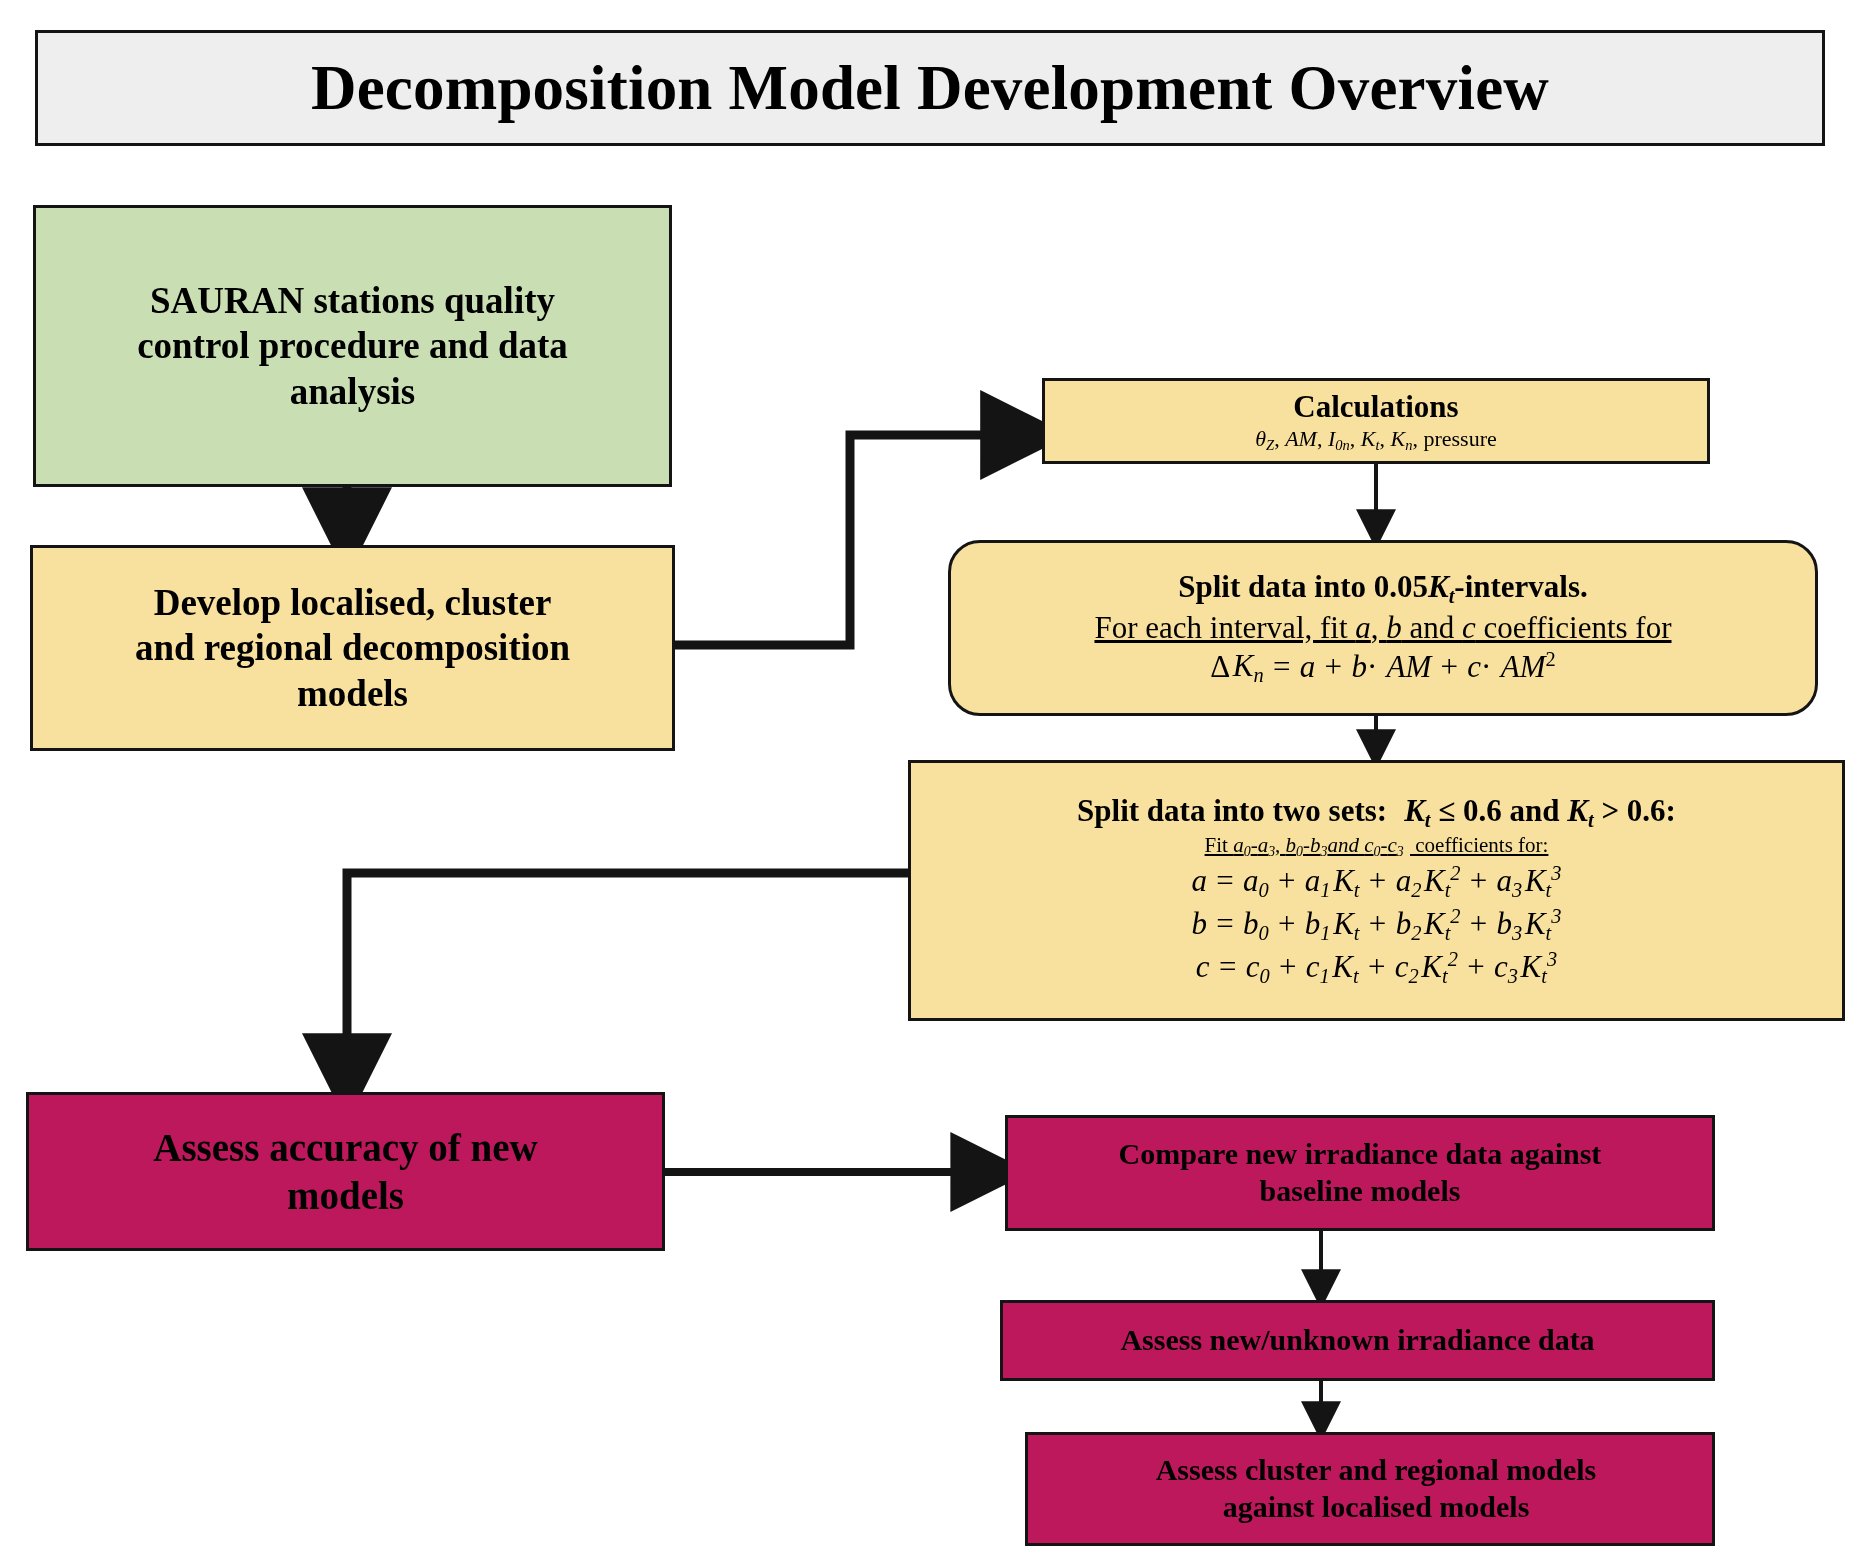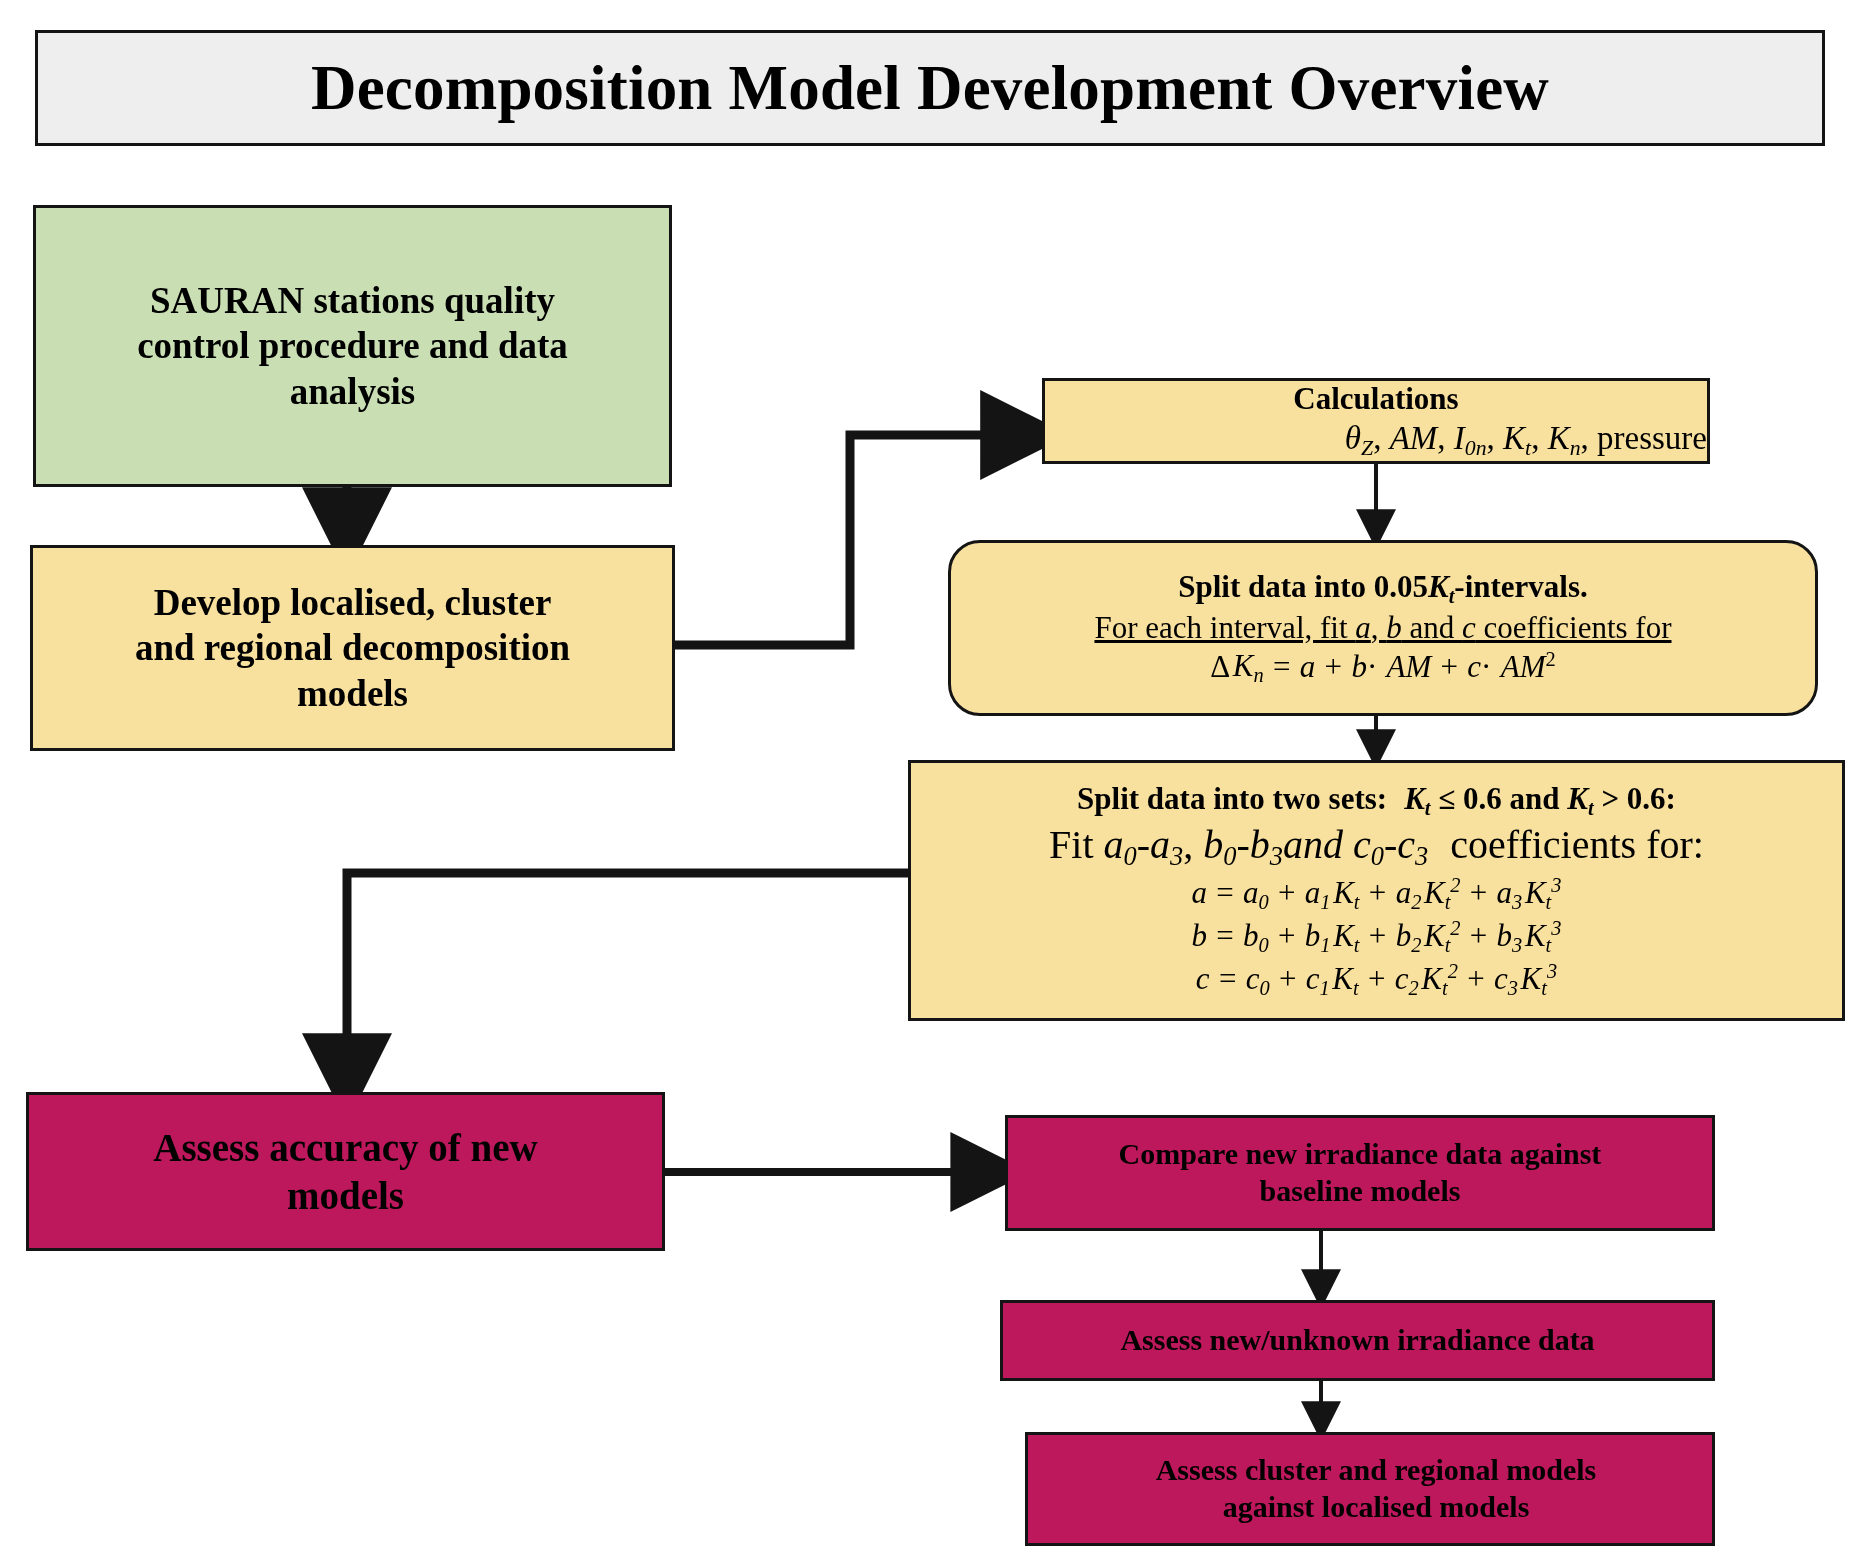--- a/index.html
+++ b/index.html
@@ -47,28 +47,28 @@
   #node-compare-baseline{left:1005px;top:1115px;width:710px; height:116px;}
   #node-assess-new    {left:1000px;top:1300px; width:715px; height:81px;text-align:center;}
   #node-assess-cluster{left:1025px;top:1432px; width:690px; height:114px;}
 
   
   #node-sauran .ln        {font-size:37px;font-weight:bold;}
   #node-develop .ln       {font-size:37px;font-weight:bold;}
   #node-assess-accuracy .ln{font-size:39px;font-weight:bold;}
 
   #node-calculations .ln-title{font-size:31px;font-weight:bold;}
-  #node-calculations .ln-math {font-size:33px;text-align:right;}
+  #node-calculations .ln-math {font-size:22px;}
 
   #node-split-intervals .ln-title{font-size:31px;font-weight:bold;}
   #node-split-intervals .ln-sub  {font-size:31px;text-decoration:underline;}
   #node-split-intervals .ln-math {font-size:31px;}
 
   #node-split-sets .ln-title{font-size:31px;font-weight:bold;}
-  #node-split-sets .ln-sub  {font-size:40px;}
+  #node-split-sets .ln-sub  {font-size:21px;text-decoration:underline;}
   #node-split-sets .ln-math {font-size:31px;line-height:1.30;}
 
   #node-compare-baseline .ln {font-size:30px;font-weight:bold;}
   #node-assess-new .ln       {font-size:30px;font-weight:bold;}
   #node-assess-cluster .ln   {font-size:30px;font-weight:bold;margin-left:12px;}
 
   
   .it   {font-style:italic;}
   .bit  {font-style:italic;font-weight:bold;}
   sub   {font-size:.66em;vertical-align:-.28em;}

